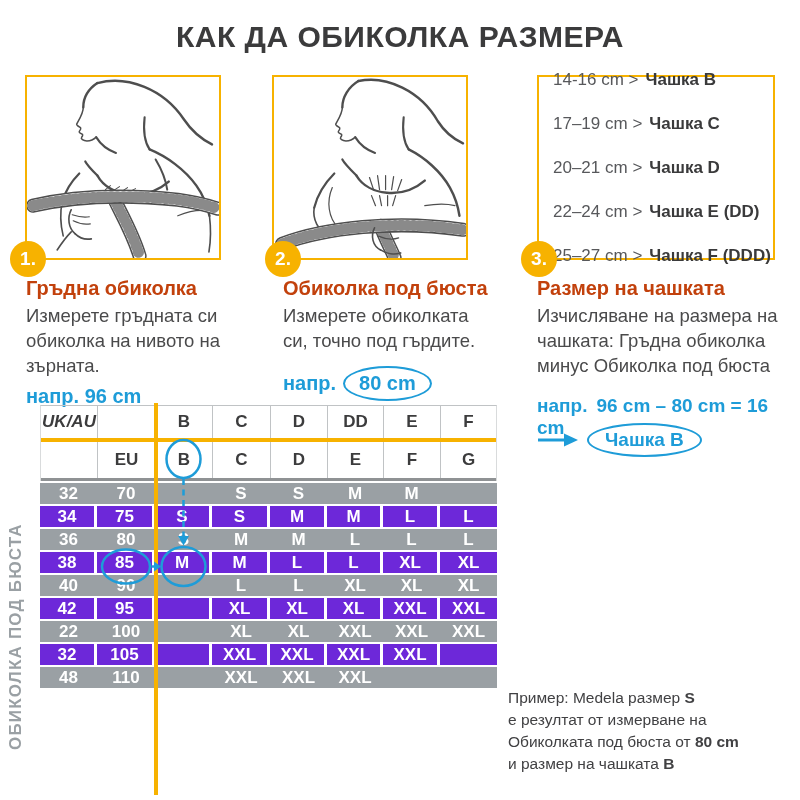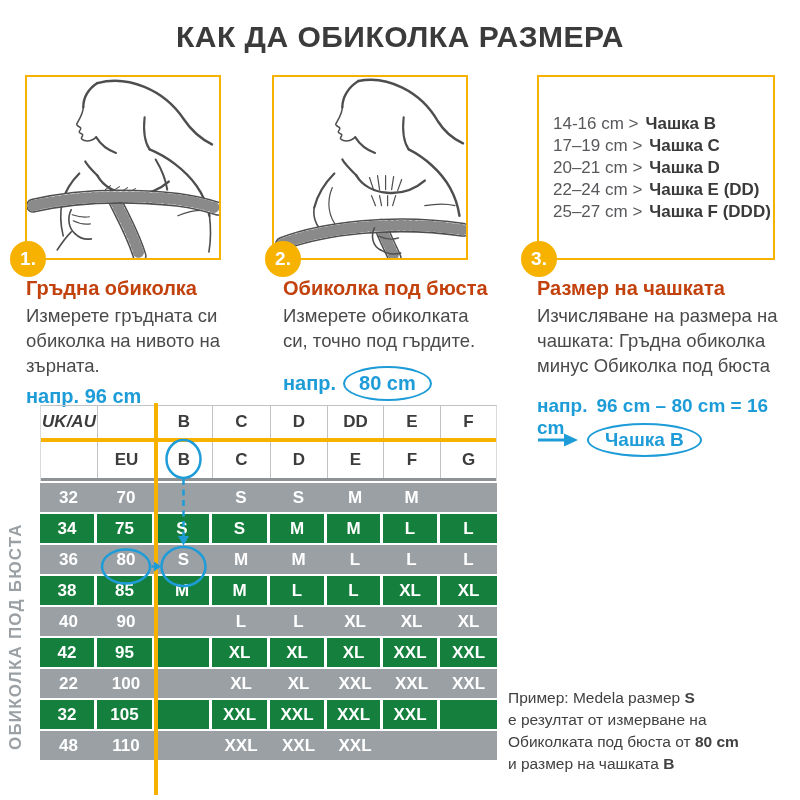--- a/index.html
+++ b/index.html
@@ -6,21 +6,21 @@
   .canvas{position:relative;width:800px;height:800px;background:#fff;overflow:hidden;
           font-family:"Liberation Sans",sans-serif;color:#3c3c3d}
   .title{position:absolute;top:20px;left:0;width:100%;text-align:center;
          font-size:30px;font-weight:bold;letter-spacing:.5px;color:#3b3b3c}
   
   .panel{position:absolute;top:75px;height:185px;border:2.5px solid #f7b200;
          background:#fff;box-sizing:border-box}
   #panel1{left:25px;width:196px}
   #panel2{left:272px;width:196px}
   #panel3{left:537px;width:238px;display:flex;flex-direction:column;justify-content:center;
-          padding-left:14px;gap:2px}
+          padding-left:14px;gap:24px}
   .panel svg{display:block;width:100%;height:100%}
   .badge{position:absolute;width:36px;height:36px;border-radius:50%;background:#f7b200;
          color:#fff;font-weight:bold;font-size:19px;display:flex;align-items:center;
          justify-content:center;z-index:3}
   #badge1{left:10px;top:241px}#badge2{left:265px;top:241px}#badge3{left:521px;top:241px}
   .cup-row{font-size:17px;color:#57585b;white-space:nowrap}
   .cup-row b{color:#3a3a3b;margin-left:7px}
   
   .step{position:absolute;top:277px}
   #step1{left:26px;width:240px}#step2{left:283px;width:240px}#step3{left:537px;width:252px}
@@ -38,25 +38,25 @@
   
   .table{position:absolute;left:40px;top:405px;width:457px}
   .thead{border-top:1.5px solid #c0c3c5;border-left:1px solid #d9dbdc;border-right:1px solid #d9dbdc;box-sizing:border-box}
   .trow{display:flex}
   .trow.h1{height:32px}.trow.h2{height:36.5px}
   .hcell{display:flex;align-items:center;justify-content:center;font-weight:bold;
          font-size:17px;color:#3c3c3d;border-right:1.5px solid #c0c3c5;box-sizing:border-box}
   .hcell:last-child{border-right:none}
   .yhline{height:3.5px;background:#f7b200}
   .ghline{height:3px;background:#8f9294}
-  .brow{display:flex;height:29px;margin-top:2px}
+  .brow{display:flex;height:21px;margin-top:2px}
   .brow .c{display:flex;align-items:center;justify-content:center;font-weight:bold;
            font-size:17px;color:#fff;box-sizing:border-box}
   .brow.light{background:#9aa0a4}
-  .brow.dark .c{background:#15803d;border-right:3px solid #fff}
+  .brow.dark .c{background:#6d28d9;border-right:3px solid #fff}
   .brow.dark .c:last-child{border-right:none}
   .yvline{position:absolute;left:153.5px;top:403px;width:4px;height:392px;background:#f7b200;z-index:2}
   .tover{position:absolute;left:40px;top:405px;width:457px;height:395px;z-index:4;pointer-events:none}
   .side{position:absolute;left:2px;top:480px;height:313px;width:28px;
         writing-mode:vertical-rl;transform:rotate(180deg);
         display:flex;align-items:center;justify-content:center;
         font-weight:bold;font-size:17px;letter-spacing:1.2px;color:#9aa0a4;white-space:nowrap}
   .note{position:absolute;left:508px;top:687px;font-size:15.5px;line-height:22px;color:#414143}
   .art{stroke:#4e4e4e;fill:none;stroke-linecap:round}
 </style>

